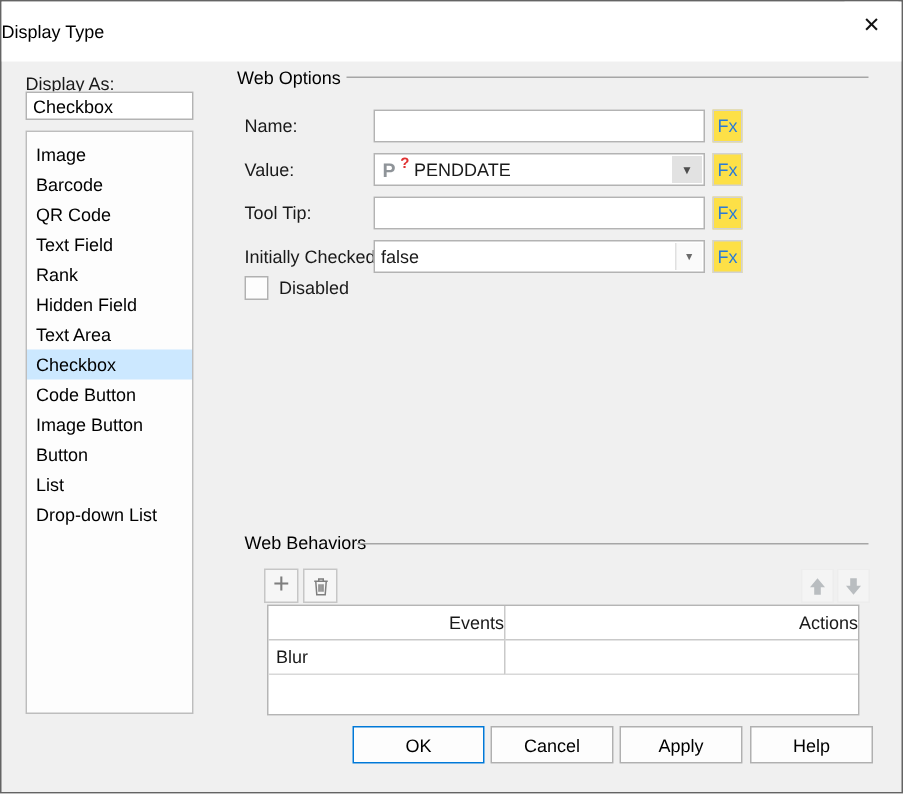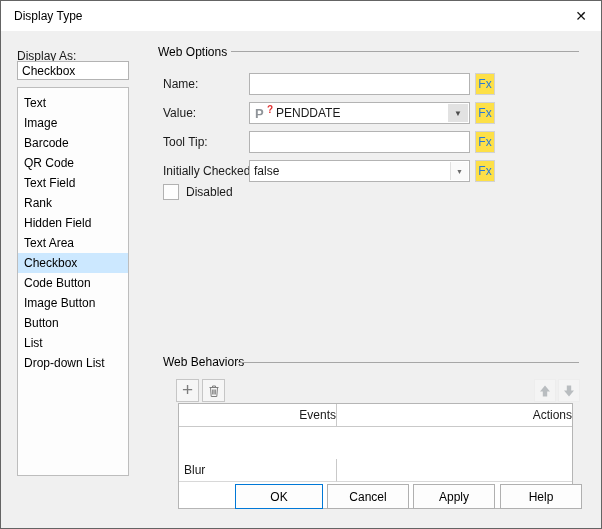--- a/index.html
+++ b/index.html
@@ -9,24 +9,23 @@
   .dialog {
     position: relative;
     width: 602px; height: 529px;
     background: #f0f0f0;
     border: 1px solid #646464;
     overflow: hidden;
   }
 
   
   .titlebar {
-    position: absolute; left: 0; top: 0; right: 0; height: 30px;
+    position: absolute; left: 0; top: 0; right: 0; height: 40px;
     background: #ffffff;
     display: flex; align-items: center;
-    padding-left: 13px;
   }
   .titlebar .title { font-size: 12px; color: #000; }
   .close-btn {
     position: absolute; right: 2px; top: 0; width: 36px; height: 29px;
     display: flex; align-items: center; justify-content: center;
     font-size: 14px; color: #111; cursor: default; background: #fff;
   }
 
   
   .display-as-label { position: absolute; left: 16px; top: 44px; }
@@ -116,21 +115,21 @@
     position: absolute; left: 177px; top: 402px; width: 395px;
     border: 1px solid #b5b5b5; background: #fff;
   }
   .bt-row { display: flex; }
   .bt-header .bt-cell {
     height: 23px; line-height: 23px; text-align: right;
     border-bottom: 1px solid #c9c9c9;
   }
   .bt-cell-events { width: 158px; border-right: 1px solid #c9c9c9; }
   .bt-cell-actions { flex: 1; }
-  .bt-body .bt-cell { height: 23px; line-height: 23px; padding-left: 5px; border-bottom: 1px solid #d8d8d8; margin-top: 32px; }
+  .bt-body .bt-cell { height: 23px; line-height: 23px; padding-left: 5px; border-bottom: 1px solid #d8d8d8; }
   .bt-body .bt-cell.bt-cell-events { padding-left: 5px; text-align: left; }
   .bt-empty { height: 26px; }
 
   
   .footer-btn {
     position: absolute; top: 483px; height: 25px;
     border: 1px solid #b0b0b0; background: #fdfdfd;
     font-family: "Liberation Sans", sans-serif; font-size: 12px; color: #000;
     cursor: default;
   }
@@ -146,21 +145,20 @@
 
   <div class="titlebar">
     <span class="title">Display Type</span>
   </div>
   <div class="close-btn">✕</div>
 
   <div class="field-label display-as-label">Display As:</div>
   <input class="display-as-input" type="text" value="Checkbox" style="">
 
   <ul class="type-list">
-    <li>Text</li>
     <li>Image</li>
     <li>Barcode</li>
     <li>QR Code</li>
     <li>Text Field</li>
     <li>Rank</li>
     <li>Hidden Field</li>
     <li>Text Area</li>
     <li class="selected">Checkbox</li>
     <li>Code Button</li>
     <li>Image Button</li>

